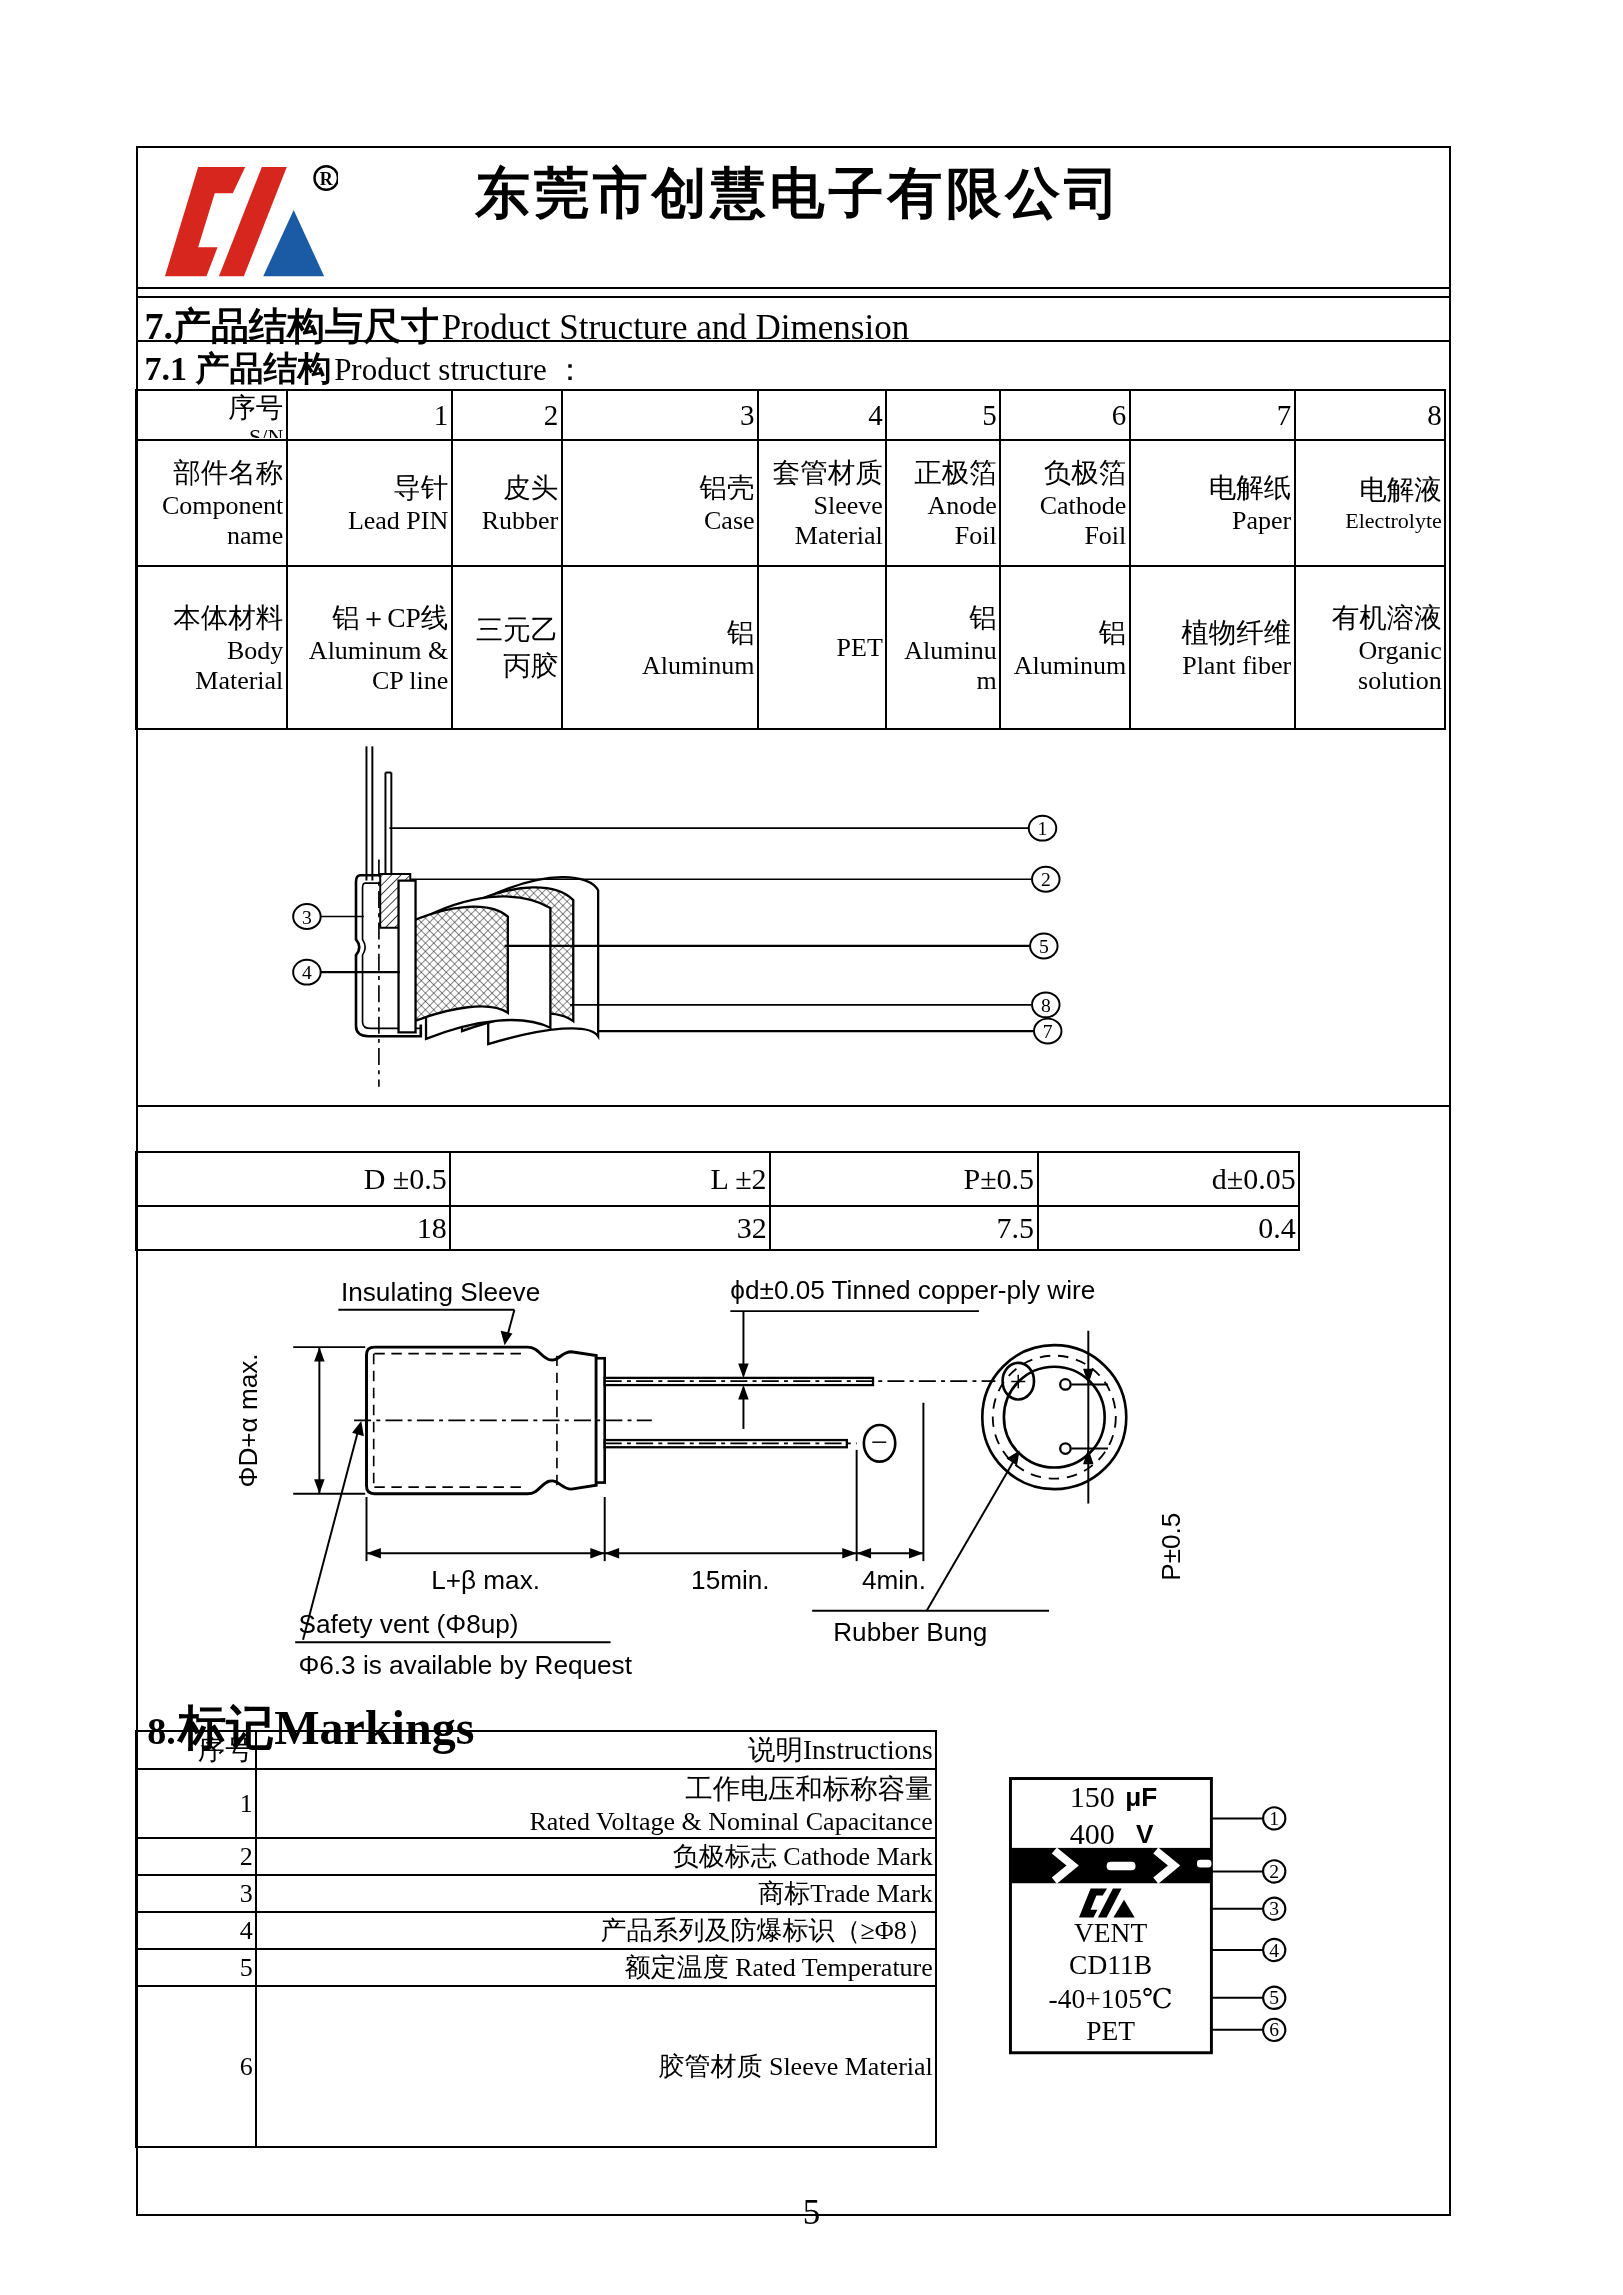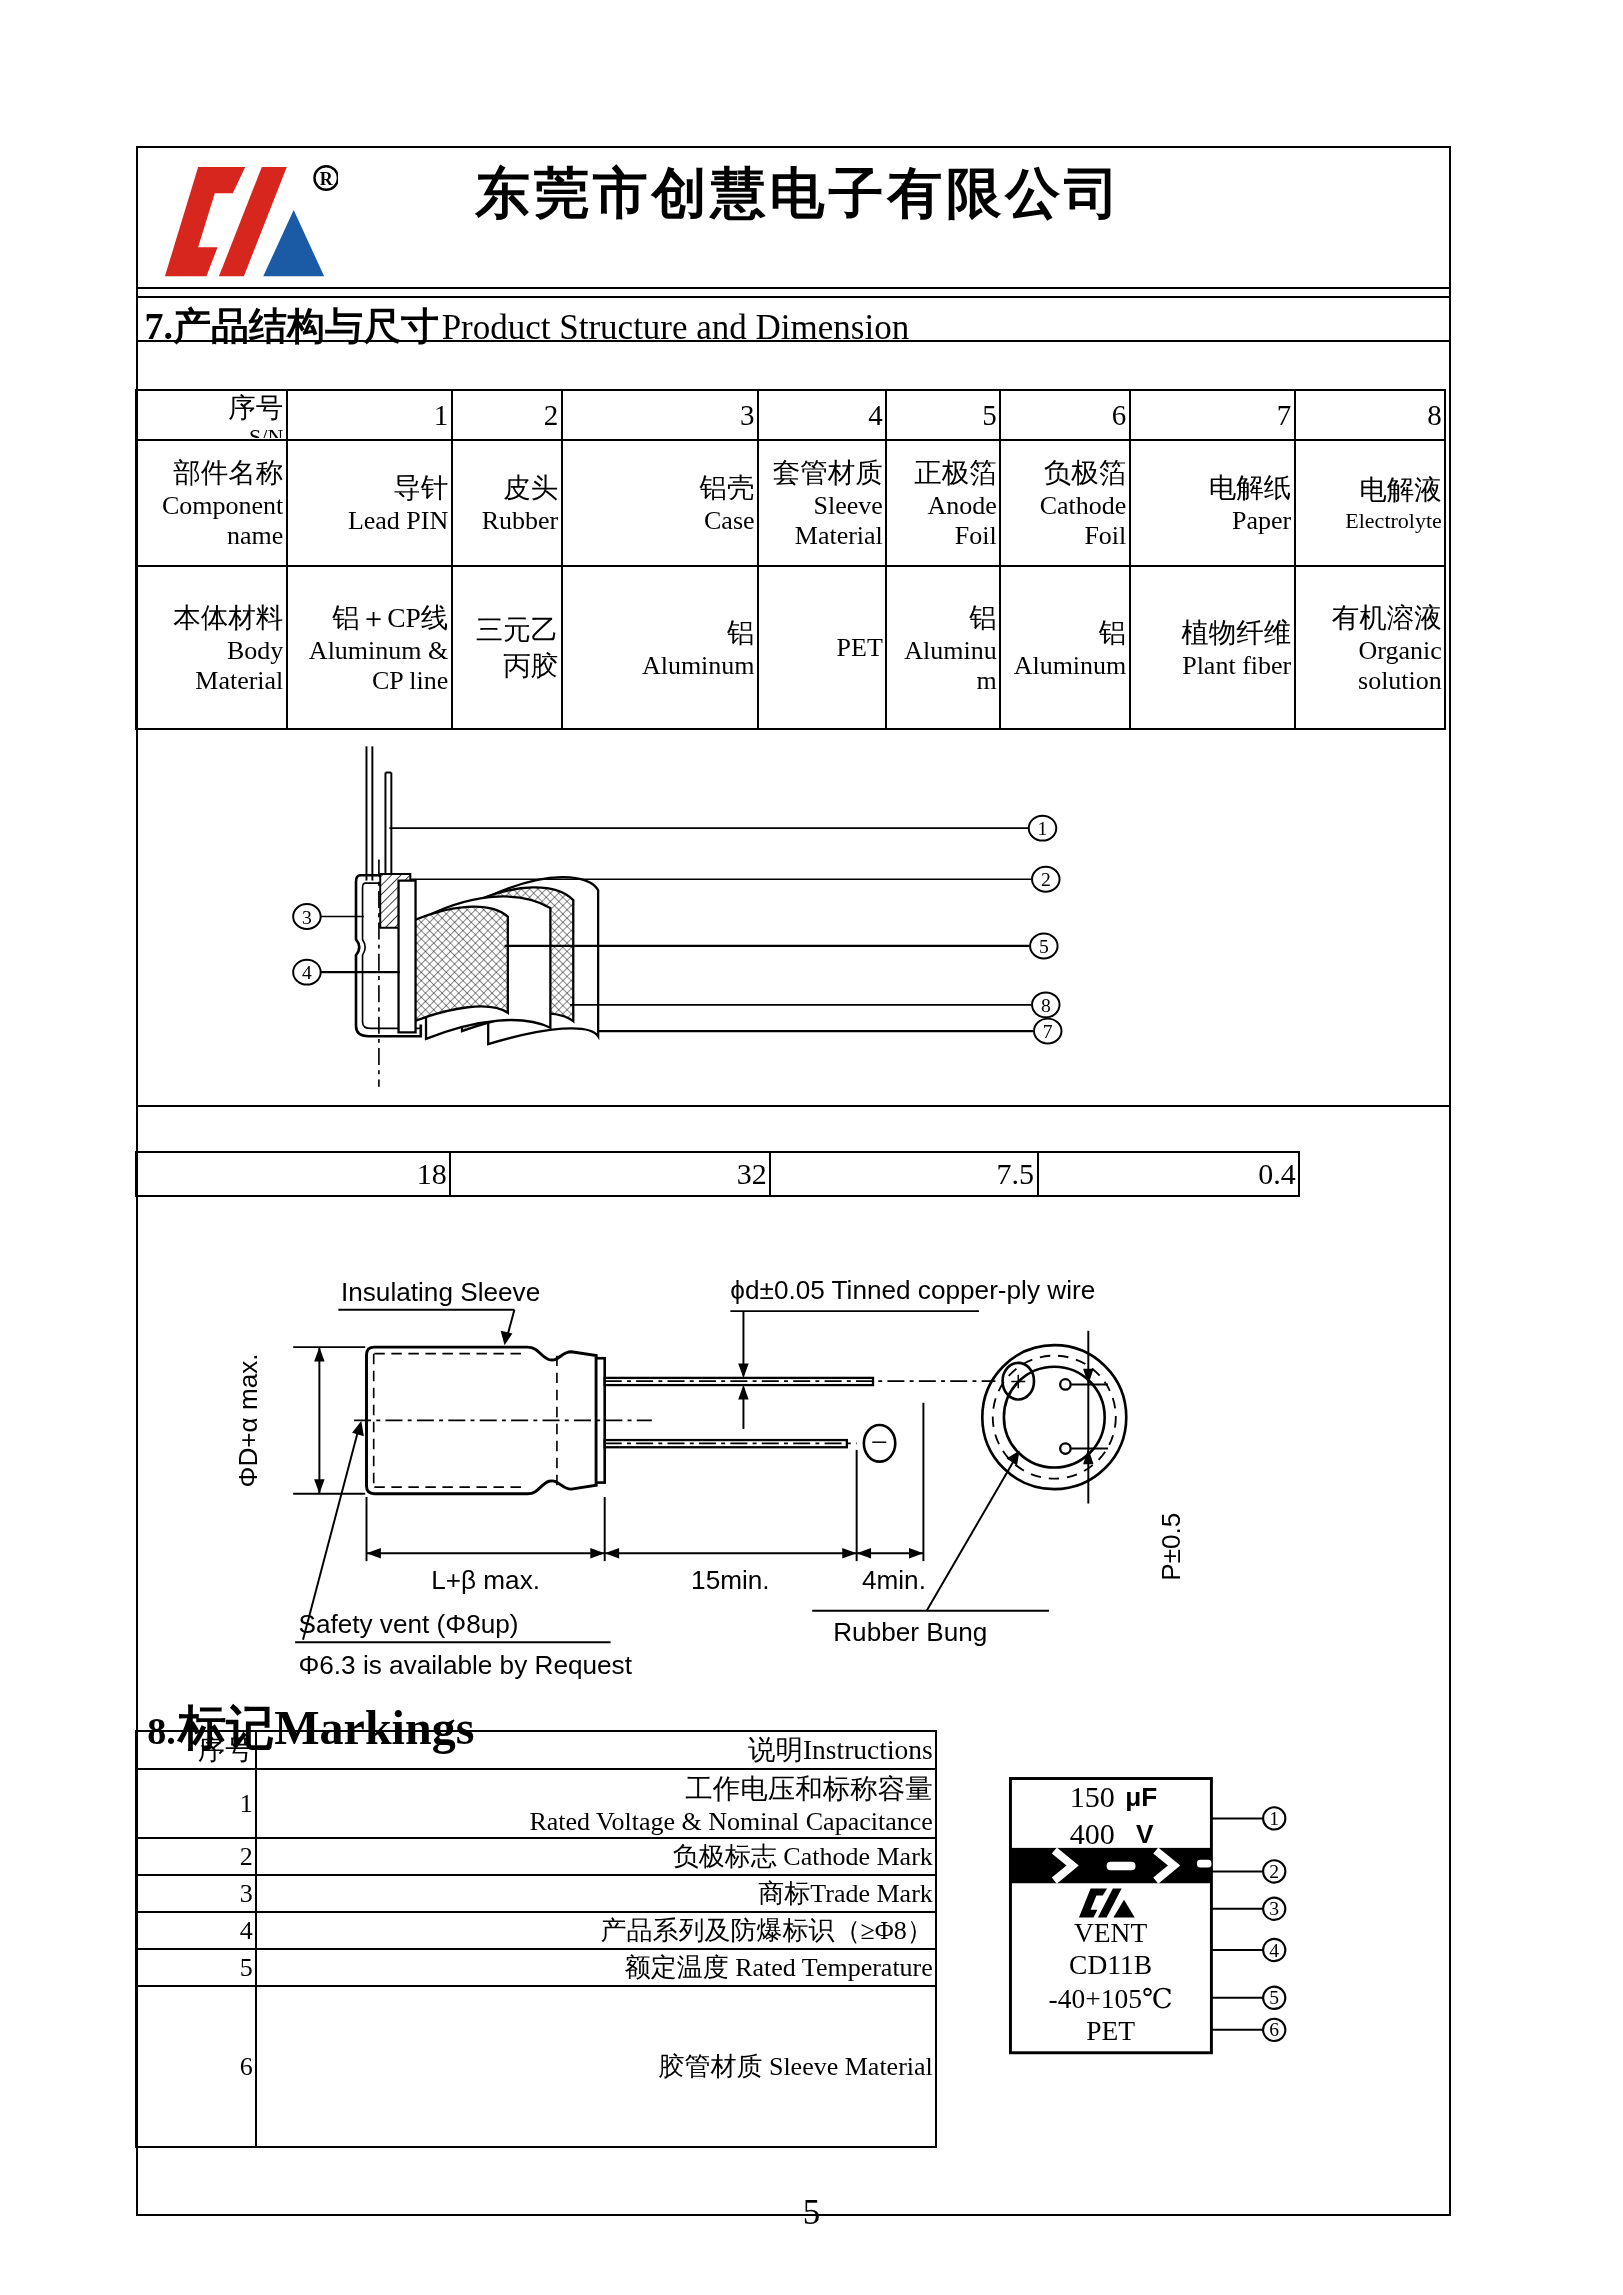--- a/index.html
+++ b/index.html
@@ -64,20 +64,24 @@
       </div>
     </div>
     <div class="hline" style="top:148px;"></div>
 
     <div class="sec-title" style="top:153px;">
       <span class="t-cjk">7.产品结构与尺寸</span>
       <span class="t-en">Product Structure and Dimension</span>
     </div>
     <div class="hline" style="top:192px;"></div>
 
+    <div class="sec-title" style="top:198px;">
+      <span class="t-cjk2">7.1 产品结构</span>
+      <span class="t-en2">Product structure ：</span>
+    </div>
 
     <table id="structure-table" class="abs" style="left:-2.6px;top:241px;">
       <colgroup>
         <col style="width:11.5%">
           <col style="width:12.6%">
           <col style="width:8.4%">
           <col style="width:15%">
         <col style="width:9.8%">
           <col style="width:8.7%">
           <col style="width:9.9%">
@@ -211,20 +215,26 @@
 
 
     <table id="dim-table" class="abs" style="left:-2.6px;top:1003px;">
       <colgroup>
           <col style="width:27%">
           <col style="width:27.5%">
           <col style="width:23%">
           <col style="width:22.5%">
         </colgroup>
       <tbody>
+          <tr class="hr">
+        <td>D ±0.5</td>
+        <td>L ±2</td>
+        <td>P±0.5</td>
+        <td>d±0.05</td>
+      </tr>
       <tr class="vr">
         <td>18</td>
         <td>32</td>
         <td>7.5</td>
         <td>0.4</td>
       </tr>
     </tbody>
       </table>
 
     <svg class="abs" style="left:0;top:1099px;" width="1311" height="445" viewBox="0 0 2003 680">

